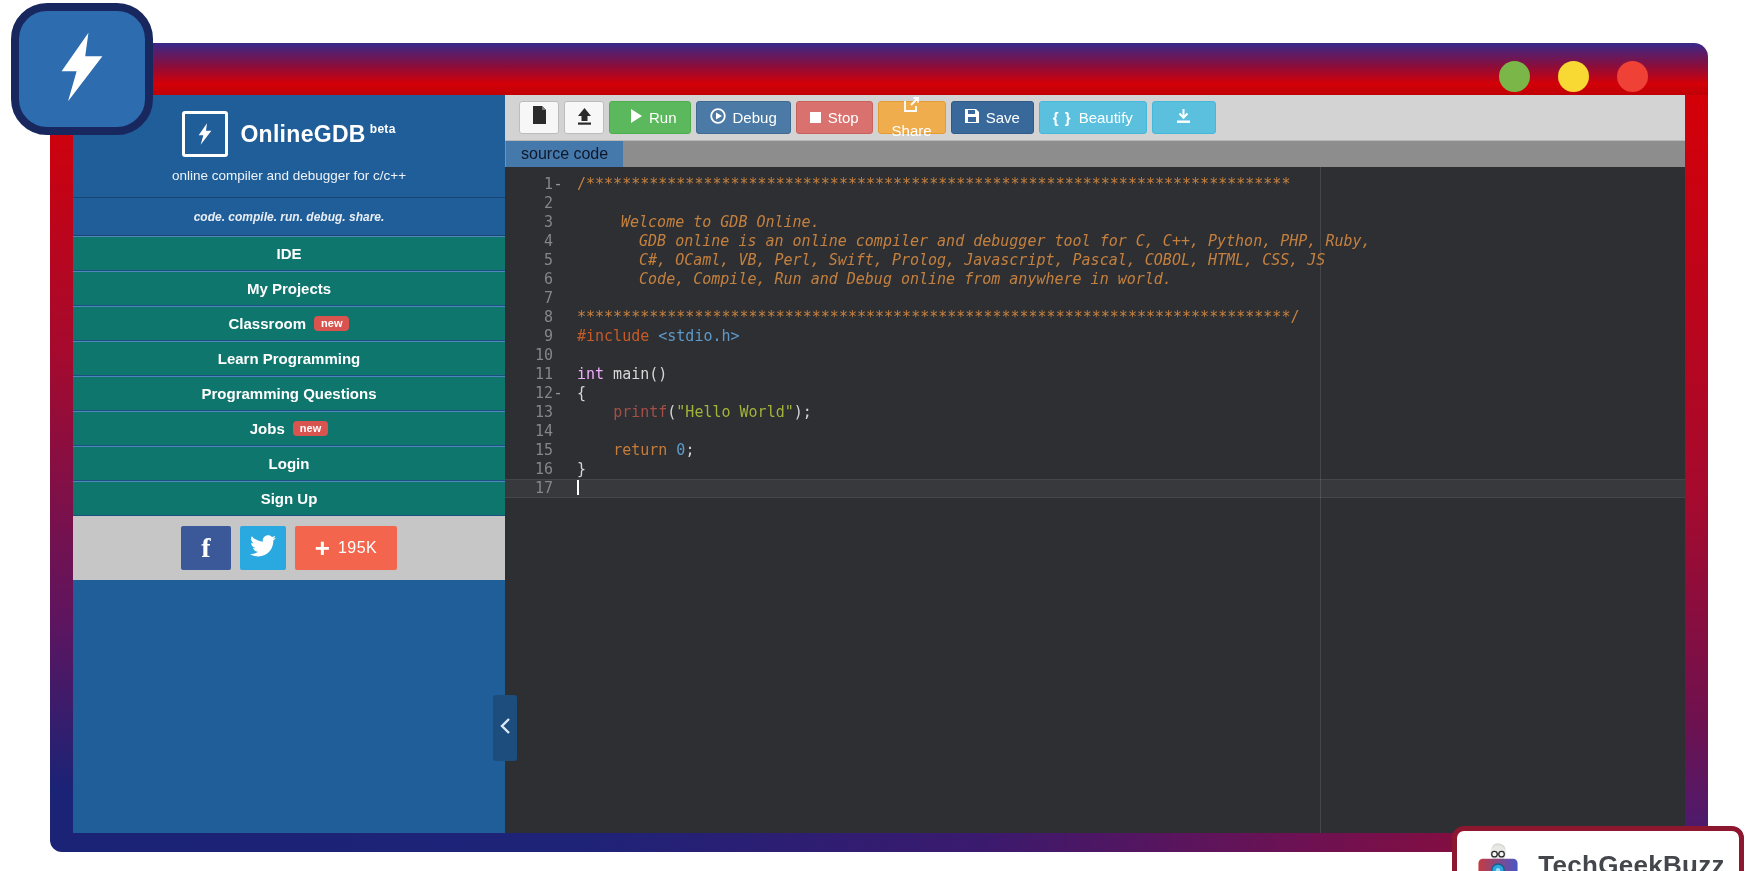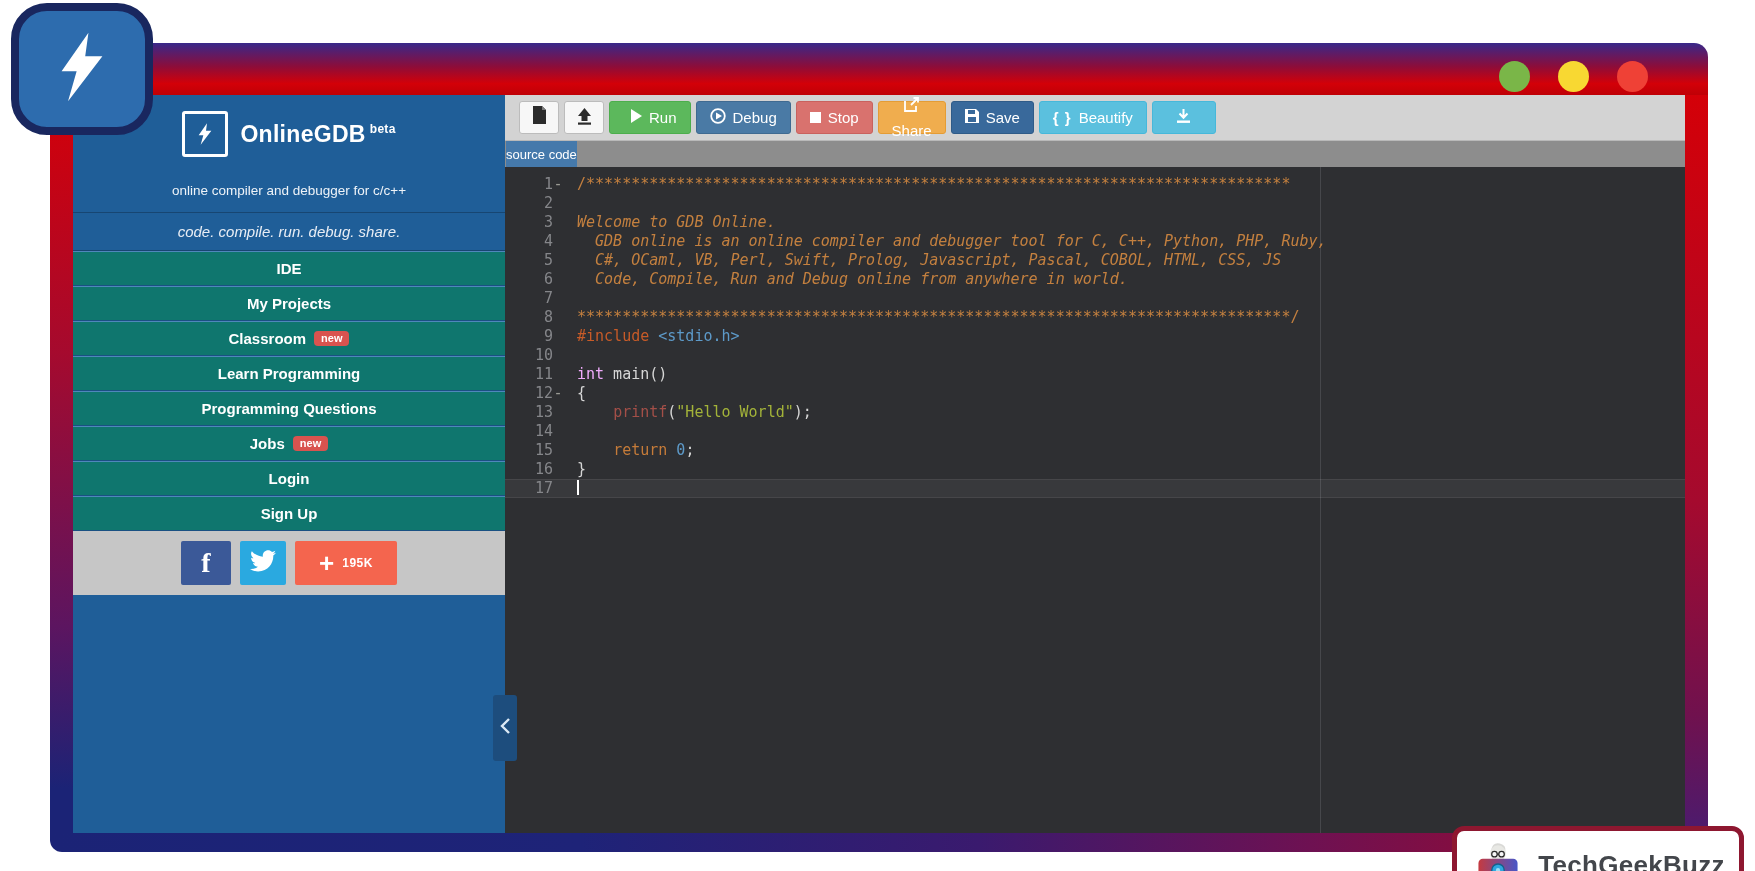--- a/index.html
+++ b/index.html
@@ -35,39 +35,39 @@
 
   
   .sidebar{width:432px;background:#1f5e98;position:relative;display:flex;
     flex-direction:column;color:#fff;flex-shrink:0;}
   .side-header{padding:16px 10px 14px;text-align:center;}
   .logo-row{display:flex;align-items:center;justify-content:center;gap:12px;text-align:center;}
   .bolt-box{width:40px;height:40px;border:3px solid #fff;border-radius:3px;
     display:flex;align-items:center;justify-content:center;}
   .logo-title{font-size:23px;font-weight:bold;letter-spacing:.3px;}
   .logo-beta{font-size:12px;font-weight:bold;vertical-align:super;margin-left:4px;}
-  .side-sub{margin-top:26px;font-size:13.5px;color:#eef3f8;}
+  .side-sub{margin-top:11px;font-size:13.5px;color:#eef3f8;}
   .tagline{height:37px;display:flex;align-items:center;justify-content:center;
-    font-style:italic;font-size:15px;color:#e9eef5;
-    border-top:1px solid rgba(0,0,0,.25);border-bottom:1px solid rgba(0,0,0,.25);}
+    font-style:italic;font-size:12px;color:#e9eef5;
+    border-top:1px solid rgba(0,0,0,.25);border-bottom:1px solid rgba(0,0,0,.25);font-weight:bold;}
   .menu-item{height:33px;display:flex;align-items:center;justify-content:center;
     gap:8px;background:#0f766e;border-bottom:1px solid #1a5182;
     border-top:1px solid #4f87bb;font-size:15px;font-weight:bold;cursor:pointer;}
   .badge{background:#d9534f;color:#fff;font-size:11px;font-weight:bold;
     padding:2px 7px;border-radius:4px;line-height:1;}
   .social{height:64px;background:#c6c6c6;display:flex;align-items:center;
     justify-content:center;gap:9px;}
   .soc-btn{height:44px;border-radius:2px;display:flex;align-items:center;
     justify-content:center;cursor:pointer;}
   .fb{width:50px;background:#3b5998;font-family:"Liberation Serif",serif;
     font-size:28px;font-weight:bold;color:#fff;}
   .tw{width:46px;background:#2aa9e0;}
   .addthis{width:102px;background:#f4654e;gap:8px;color:#fff;}
   .addthis .plus{font-size:26px;font-weight:bold;line-height:1;}
-  .addthis .cnt{font-size:12px;font-weight:bold;letter-spacing:.5px;}
+  .addthis .cnt{font-size:16px;font-weight:normal;letter-spacing:.5px;}
   .collapse-handle{position:absolute;right:-12px;top:600px;width:24px;height:66px;
     background:#1d4d7d;border-radius:3px;display:flex;align-items:center;
     justify-content:center;z-index:6;cursor:pointer;}
 
   
   .main{flex:1;display:flex;flex-direction:column;min-width:0;}
   .toolbar{height:45px;background:#d3d3d3;border-bottom:1px solid #b9b9b9;
     display:flex;align-items:center;padding-left:14px;gap:5px;flex-shrink:0;}
   .icon-btn{width:38px;height:31px;background:#f7f7f7;border:1px solid #bcbcbc;
     border-radius:3px;display:flex;align-items:center;justify-content:center;cursor:pointer;}
@@ -76,38 +76,38 @@
   .btn-run{background:#5cb85c;border:1px solid #4cae4c;padding-left:20px;}
   .btn-debug{background:#4a7aa5;border:1px solid #3f6a91;}
   .btn-stop{background:#d9726e;border:1px solid #c9615d;}
   .btn-share{background:#f0ad4e;border:1px solid #e49c35;flex-direction:column;}
   .btn-save{background:#39699b;border:1px solid #2f5b88;}
   .btn-beautify{background:#5bc0de;border:1px solid#46b8da;}
   .btn-download{background:#5bc0de;border:1px solid #46b8da;width:62px;padding:0;}
   .brace{font-weight:bold;letter-spacing:1px;}
 
   .tabrow{height:26px;background:#8d8d8d;display:flex;flex-shrink:0;}
-  .tab{background:#4579ab;color:#ffffff;font-size:13px;display:flex;
-    align-items:center;padding:0 0;margin-left:1px;cursor:pointer;}
+  .tab{background:#4579ab;color:#0f172a;font-size:16px;display:flex;
+    align-items:center;padding:0 15px;margin-left:1px;cursor:pointer;}
 
   
   .editor{flex:1;position:relative;background:#2e2f32;overflow:hidden;
     font-family:"DejaVu Sans Mono",monospace;font-size:15px;line-height:19px;cursor:text;}
   .print-margin{position:absolute;left:815px;top:0;bottom:0;width:1px;background:#46474b;}
   .active-line{position:absolute;left:0;right:0;top:312px;height:19px;
     background:rgba(255,255,255,.05);border-top:1px solid rgba(255,255,255,.07);
     border-bottom:1px solid rgba(255,255,255,.07);box-sizing:border-box;}
   .editor-body{position:relative;display:flex;}
   .gutter{width:62px;padding:8px 0 0;color:#85868a;flex-shrink:0;}
   .gutter-line{height:19px;text-align:right;padding-right:4px;}
   .gutter-line .fold{display:inline-block;width:10px;color:#9a9a94;text-align:center;}
   .code{padding:8px 0 0 10px;white-space:pre;}
   .code-line{height:19px;white-space:pre;}
   .tok-cm{color:#c4803f;}
-  .tok-cmi{color:#c4803f;font-style:italic;}
+  .tok-cmi{color:#c4803f;font-style:italic;margin-left:44px;}
   .tok-pre{color:#c75b28;}
   .tok-lib{color:#5d9ac9;}
   .tok-kwb{color:#f0abfc;font-weight:normal;}
   .tok-kw{color:#c57b39;}
   .tok-fn{color:#a34f48;}
   .tok-str{color:#a3b339;}
   .tok-num{color:#5d9ac9;}
   .tok-plain{color:#d6d6d6;}
   .caret{display:inline-block;width:2px;height:15px;background:#ffffff;
     vertical-align:middle;margin-top:-2px;}

